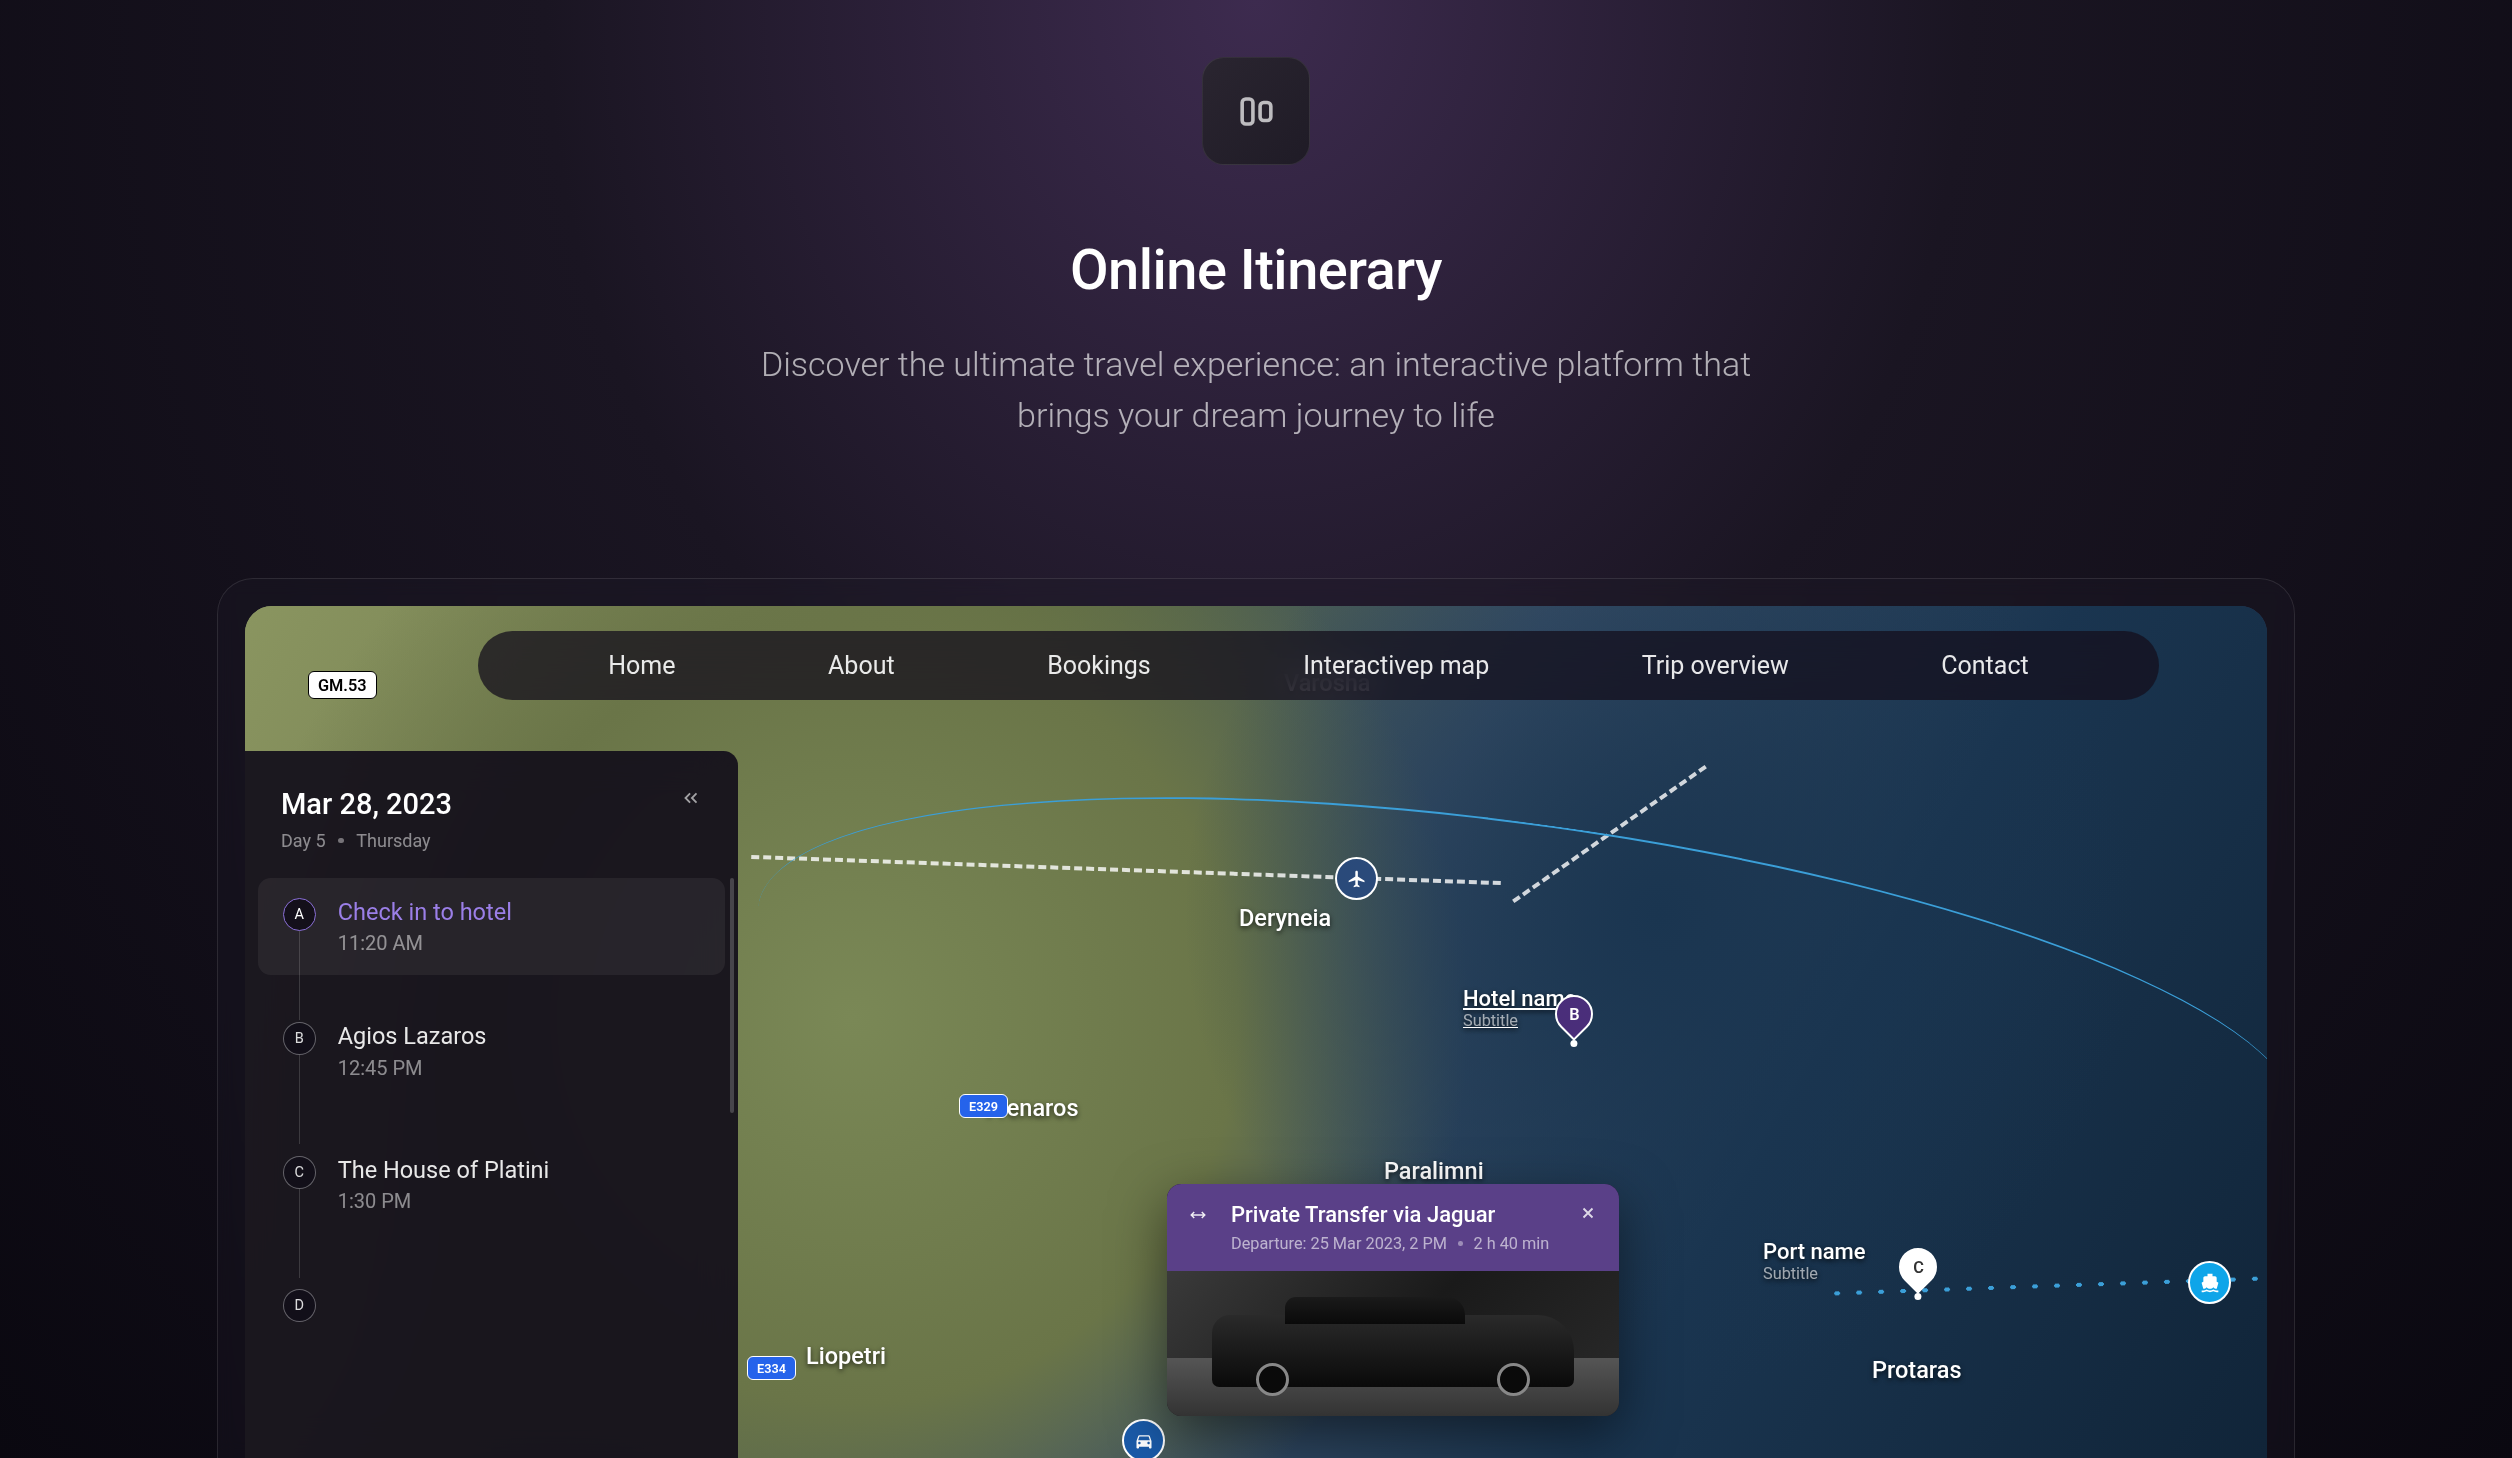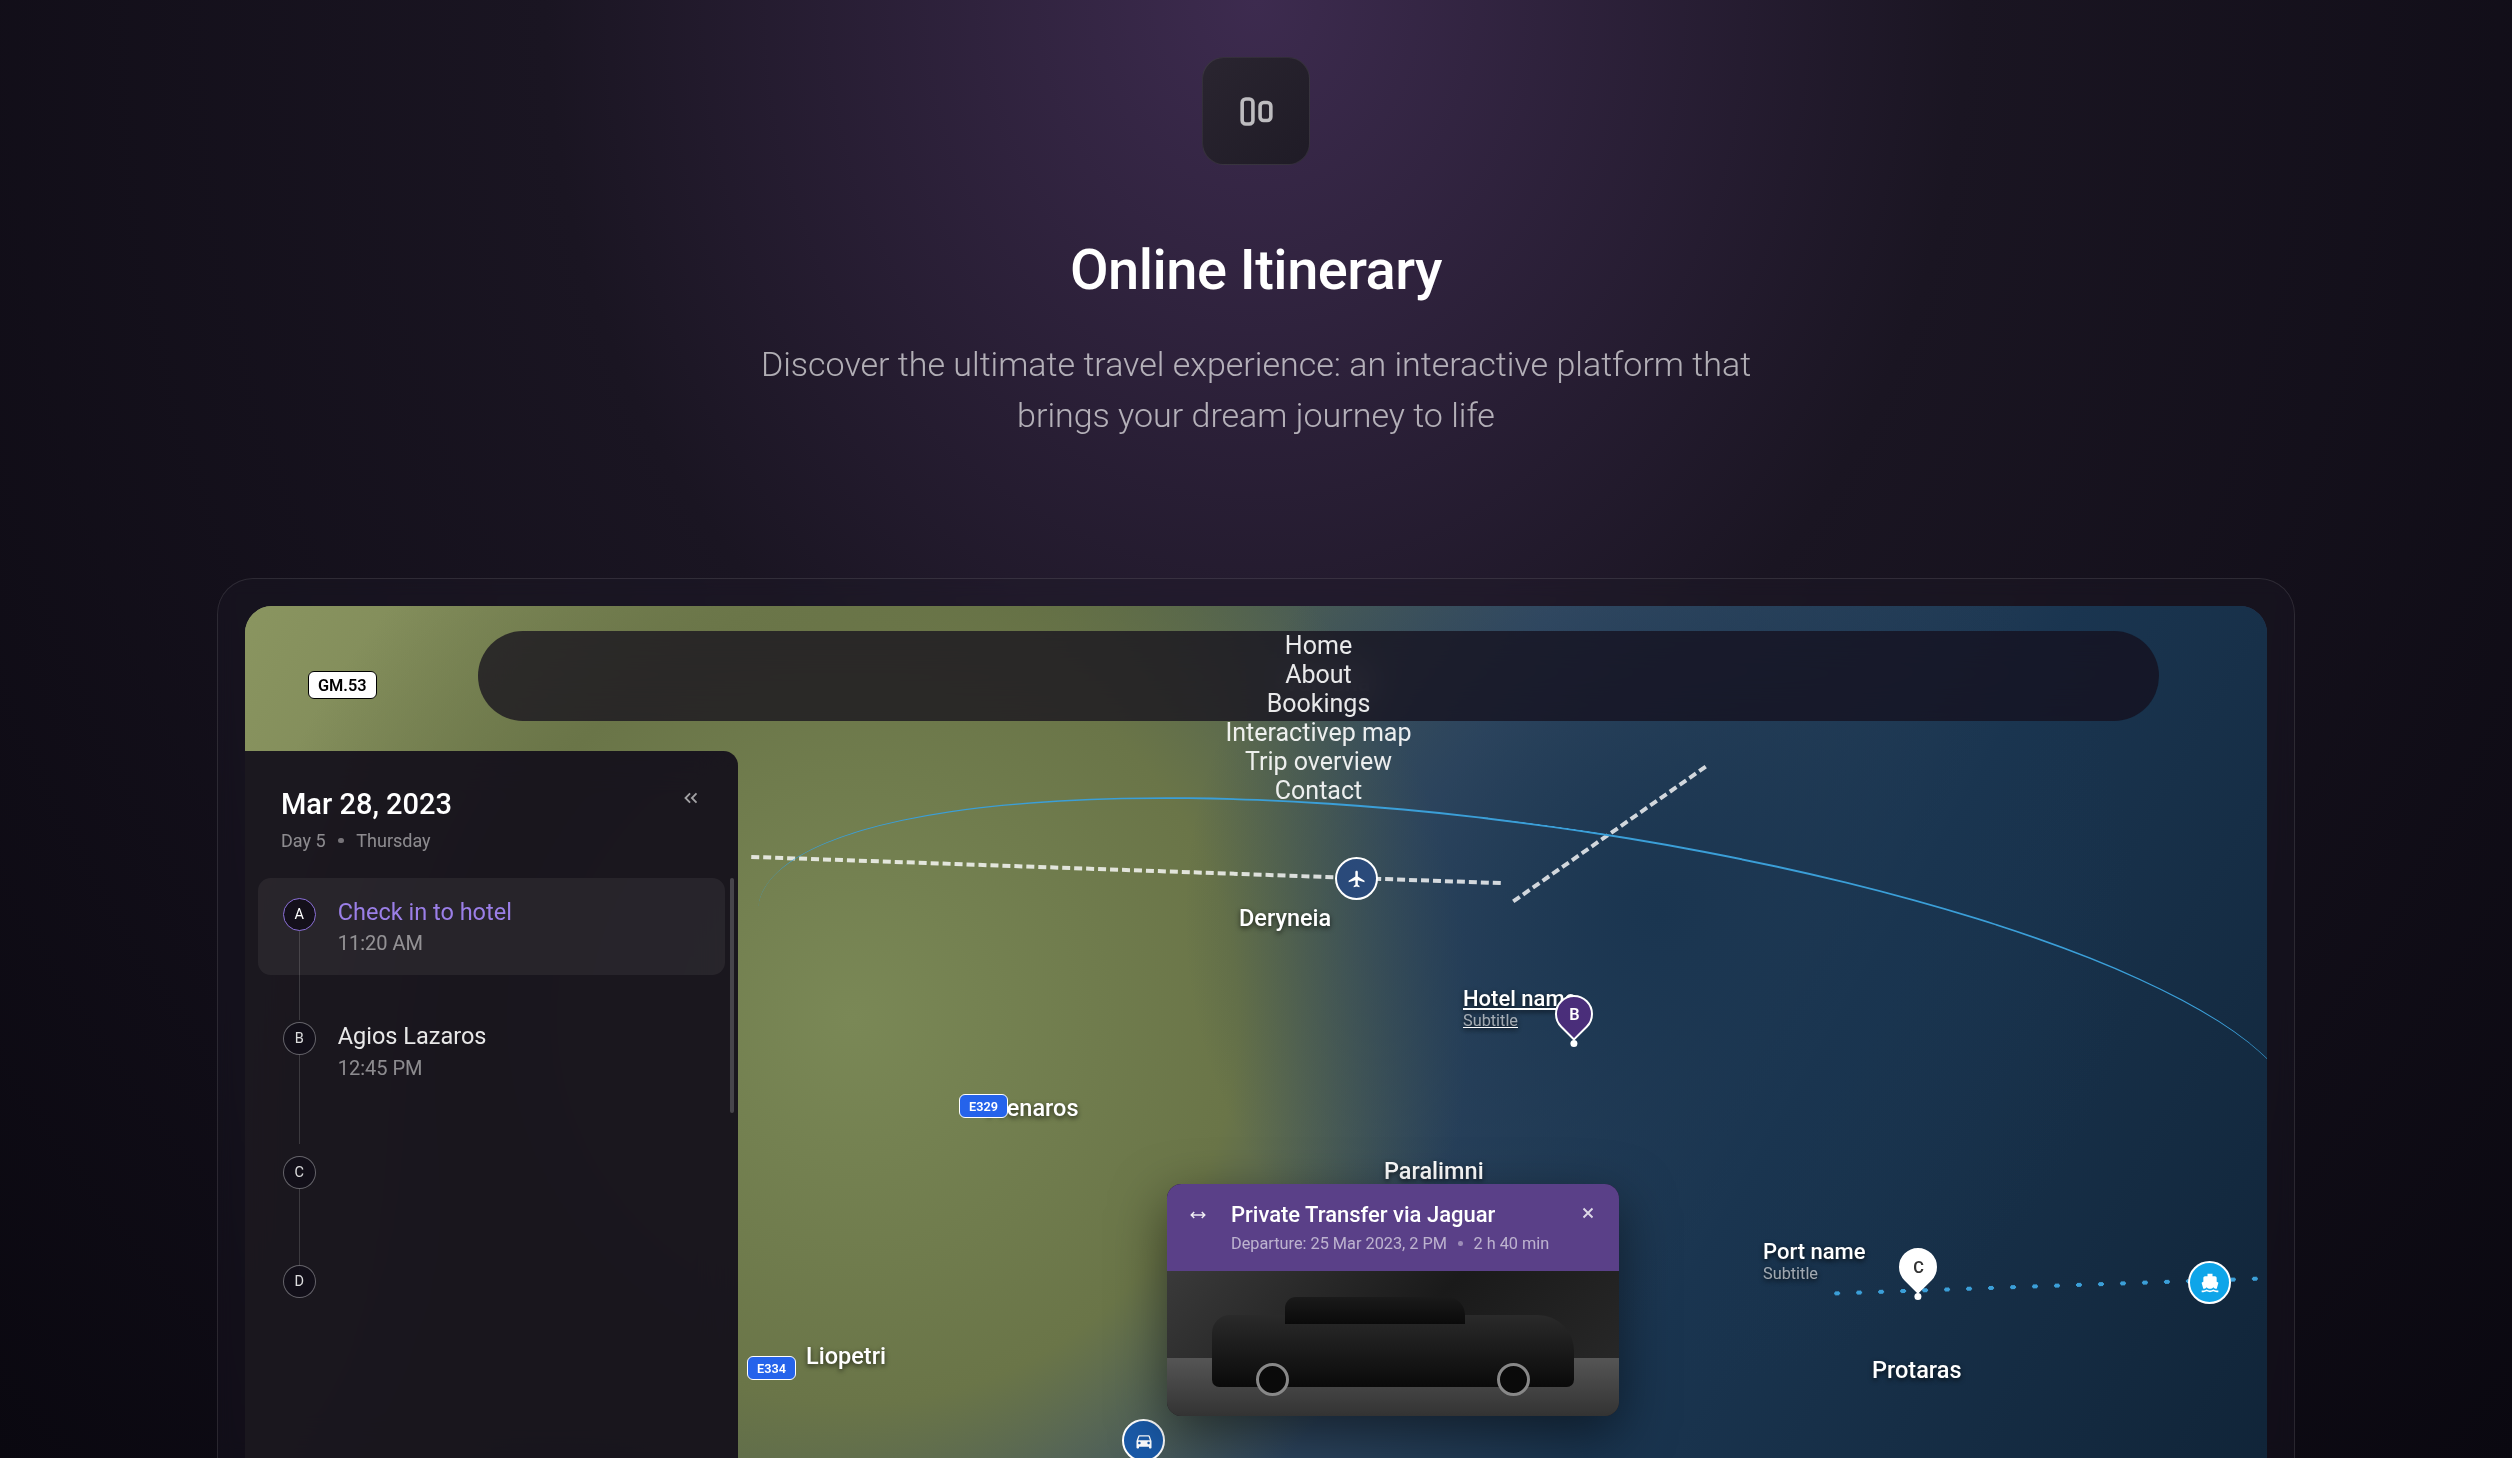--- a/index.html
+++ b/index.html
@@ -106,29 +106,28 @@
   background: #2563eb;
   color: #fff;
   border: 0.9px solid #fff;
 }
 
 .top-nav {
   position: absolute;
   top: 25px;
   left: 233px;
   right: 108px;
-  height: 90px;
+  height: 69px;
   background: rgba(20,15,28,0.75);
   backdrop-filter: blur(18px);
   border-radius: 45px;
   display: flex;
   align-items: center;
   justify-content: space-around;
   padding: 0 54px;
-  flex-direction: column;
 }
 
 .nav-item {
   color: rgba(255,255,255,0.9);
   font-size: 25px;
   font-weight: 400;
   cursor: pointer;
 }
 
 .sidebar {
@@ -544,20 +543,24 @@
           <div class="timeline-line"></div>
           <div class="timeline-content">
             <div class="timeline-title">Agios Lazaros</div>
             <div class="timeline-time">12:45 PM</div>
           </div>
         </div>
 
         <div class="timeline-item" style="margin-top:36px;">
           <div class="timeline-badge">C</div>
           <div class="timeline-line"></div>
+          <div class="timeline-content">
+            <div class="timeline-title">The House of Platini</div>
+            <div class="timeline-time">1:30 PM</div>
+          </div>
         </div>
 
         <div class="timeline-item" style="margin-top:36px;">
           <div class="timeline-badge">D</div>
         </div>
       </div>
     </div>
 
     <div class="popup" style="top:578px; left:922px;">
       <div class="popup-header">

